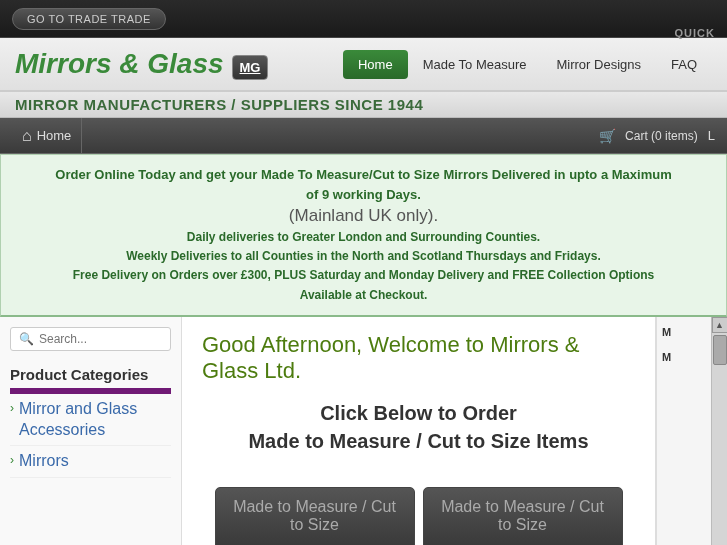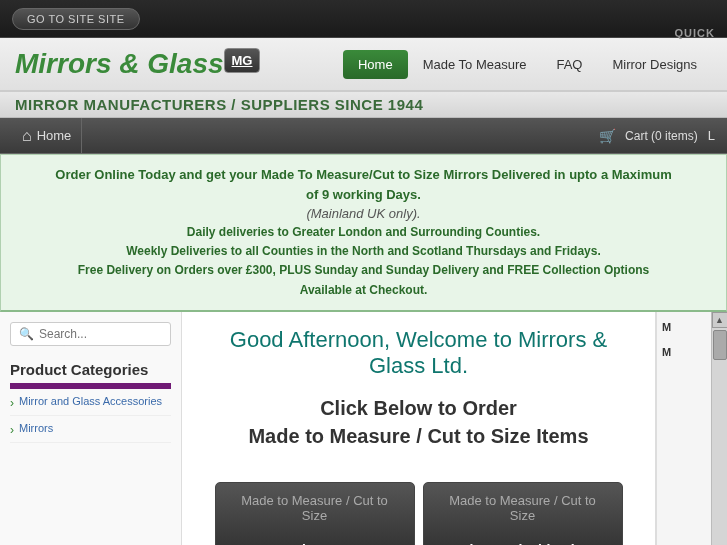--- a/index.html
+++ b/index.html
@@ -58,21 +58,22 @@
     
     .main-header {
       background: linear-gradient(to bottom, #f0f0f0, #e0e0e0);
       padding: 10px 15px;
       display: flex;
       align-items: center;
       border-bottom: 2px solid #ccc;
     }
     .logo-area {
       display: flex;
-      align-items: flex-start;
+      align-items: flex-end;
+      gap: 8px;
     }
     .logo-text {
       color: #3a8a3a;
       font-size: 28px;
       font-weight: bold;
       font-style: italic;
     }
     .logo-badge {
       background: linear-gradient(to bottom, #555, #333);
       color: #fff;
@@ -158,22 +159,21 @@
       border-bottom: 2px solid #8aba8a;
     }
     .promo-main {
       color: #2a6a2a;
       font-size: 13px;
       font-weight: bold;
       line-height: 1.5;
     }
     .promo-sub {
       color: #555;
-      font-size: 13px;
-      font-style: italic;
+      font-size: 17px;
       margin: 2px 0;
     }
     .promo-detail {
       color: #2a6a2a;
       font-size: 12px;
       font-weight: bold;
       line-height: 1.6;
     }
 
     
@@ -217,32 +217,32 @@
     }
     .category-item {
       display: flex;
       align-items: flex-start;
       gap: 5px;
       padding: 5px 0;
       cursor: pointer;
       border-bottom: 1px solid #eee;
     }
     .category-arrow { color: #3a8a3a; font-size: 12px; margin-top: 2px; }
-    .category-label { font-size: 11px; color: #3a6aaa; line-height: 1.3; }
+    .category-label { font-size: 16px; color: #3a6aaa; line-height: 1.3; }
 
     
     .main-content {
       flex: 1;
       padding: 15px 20px;
       border-right: 1px solid #ddd;
     }
     .welcome-title {
       font-size: 22px;
-      color: #0f766e;
-      text-align: center;
+      color: #4d7c0f;
+      text-align: left;
       margin-bottom: 15px;
       font-weight: normal;
     }
     .cta-text {
       font-size: 20px;
       text-align: center;
       color: #333;
       font-weight: bold;
       line-height: 1.4;
       margin-bottom: 32px;
@@ -258,21 +258,21 @@
       background: linear-gradient(to bottom, #555, #2a2a2a);
       color: #fff;
       border: 1px solid #444;
       border-radius: 5px;
       padding: 10px 15px;
       text-align: center;
       cursor: pointer;
       width: 200px;
     }
     .product-btn-sub {
-      font-size: 13px;
+      font-size: 16px;
       color: #aaa;
       margin-bottom: 19px;
     }
     .product-btn-main {
       font-size: 14px;
       font-weight: bold;
       color: #fff;
     }
 
     
@@ -323,36 +323,36 @@
       background: #aaa;
       border: 1px solid #888;
       margin: 2px auto;
       border-radius: 2px;
     }
   </style>
 </head>
 <body>
 
 <div class="top-bar">
-  <button class="go-to-trade-btn">GO TO SITE SITE</button>
+  <button class="go-to-trade-btn">GO TO TRADE TRADE</button>
   <div class="top-bar-right">
     <span class="quick-label">QUICK</span>
   </div>
 </div>
 
 <div class="main-header">
   <div class="logo-area">
     <span class="logo-text">Mirrors &amp; Glass</span>
     <span class="logo-badge">MG</span>
   </div>
   <nav class="main-nav">
     <a class="nav-item active">Home</a>
     <a class="nav-item">Made To Measure</a>
+    <a class="nav-item">Mirror Designs</a>
     <a class="nav-item">FAQ</a>
-    <a class="nav-item">Mirror Designs</a>
   </nav>
 </div>
 
 <div class="tagline-bar">
   <span>MIRROR MANUFACTURERS / SUPPLIERS SINCE 1944</span>
 </div>
 
 <div class="secondary-nav">
   <div class="sec-nav-home">
     <span class="home-icon">⌂</span>
@@ -366,21 +366,21 @@
     <span>L</span>
   </div>
 </div>
 
 <div class="promo-banner">
   <div class="promo-main">Order Online Today and get your Made To Measure/Cut to Size Mirrors Delivered in upto a Maximum</div>
   <div class="promo-main">of 9 working Days.</div>
   <div class="promo-sub">(Mainland UK only).</div>
   <div class="promo-detail">Daily deliveries to Greater London and Surrounding Counties.</div>
   <div class="promo-detail">Weekly Deliveries to all Counties in the North and Scotland Thursdays and Fridays.</div>
-  <div class="promo-detail">Free Delivery on Orders over £300, PLUS Sunday and Sunday Delivery and FREE Collection Options</div>
+  <div class="promo-detail">Free Delivery on Orders over £300, PLUS Saturday and Monday Delivery and FREE Collection Options</div>
   <div class="promo-detail">Available at Checkout.</div>
 </div>
 
 <div class="content-wrapper">
 
   <div class="sidebar">
     <div class="search-box">
       <span class="search-icon-sym">🔍</span>
       <input class="search-input" type="text" placeholder="Search..." style="">
     </div>

